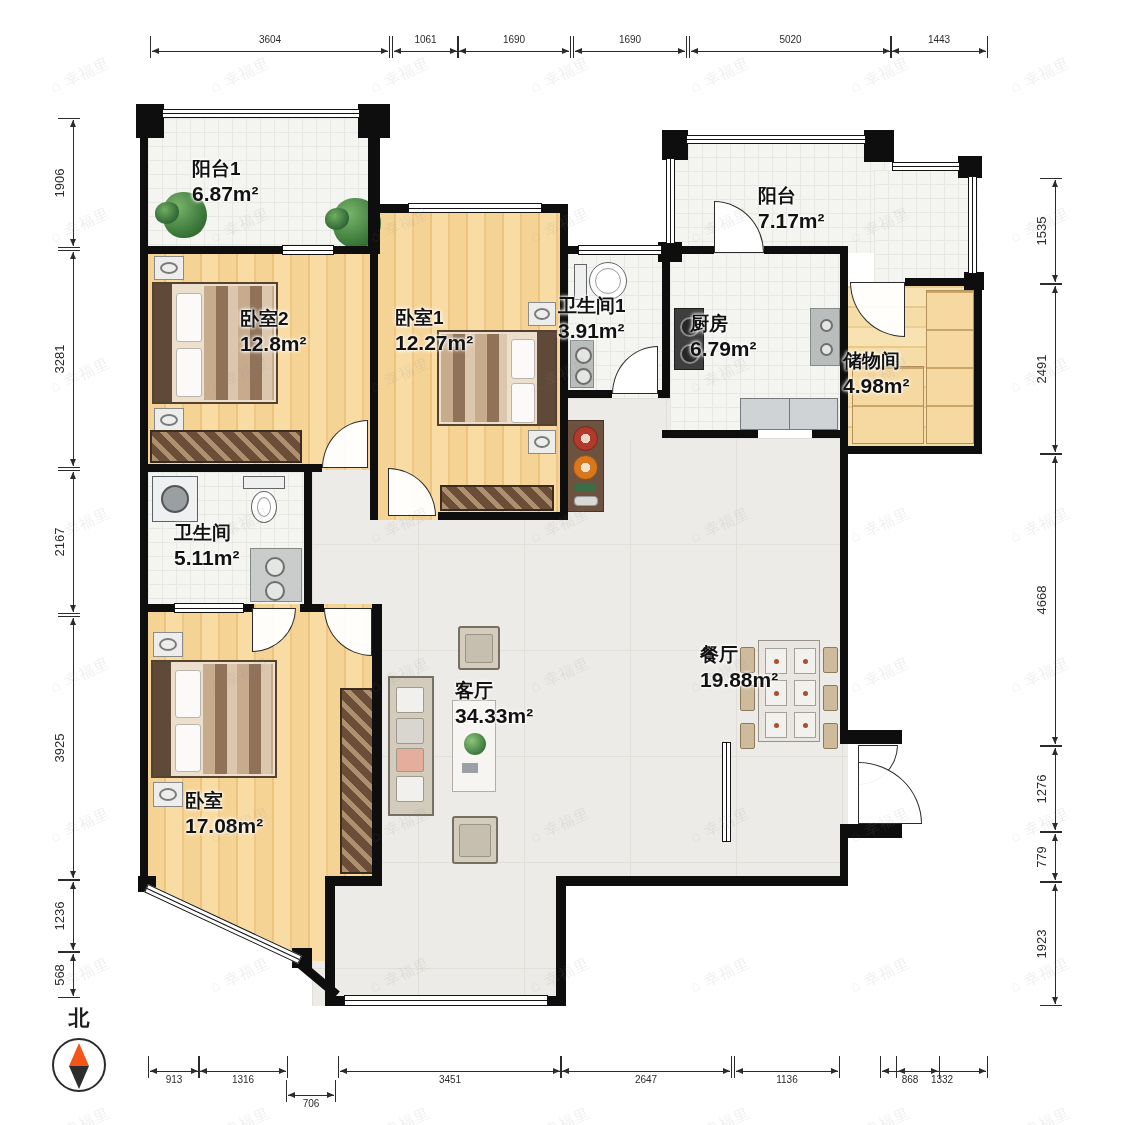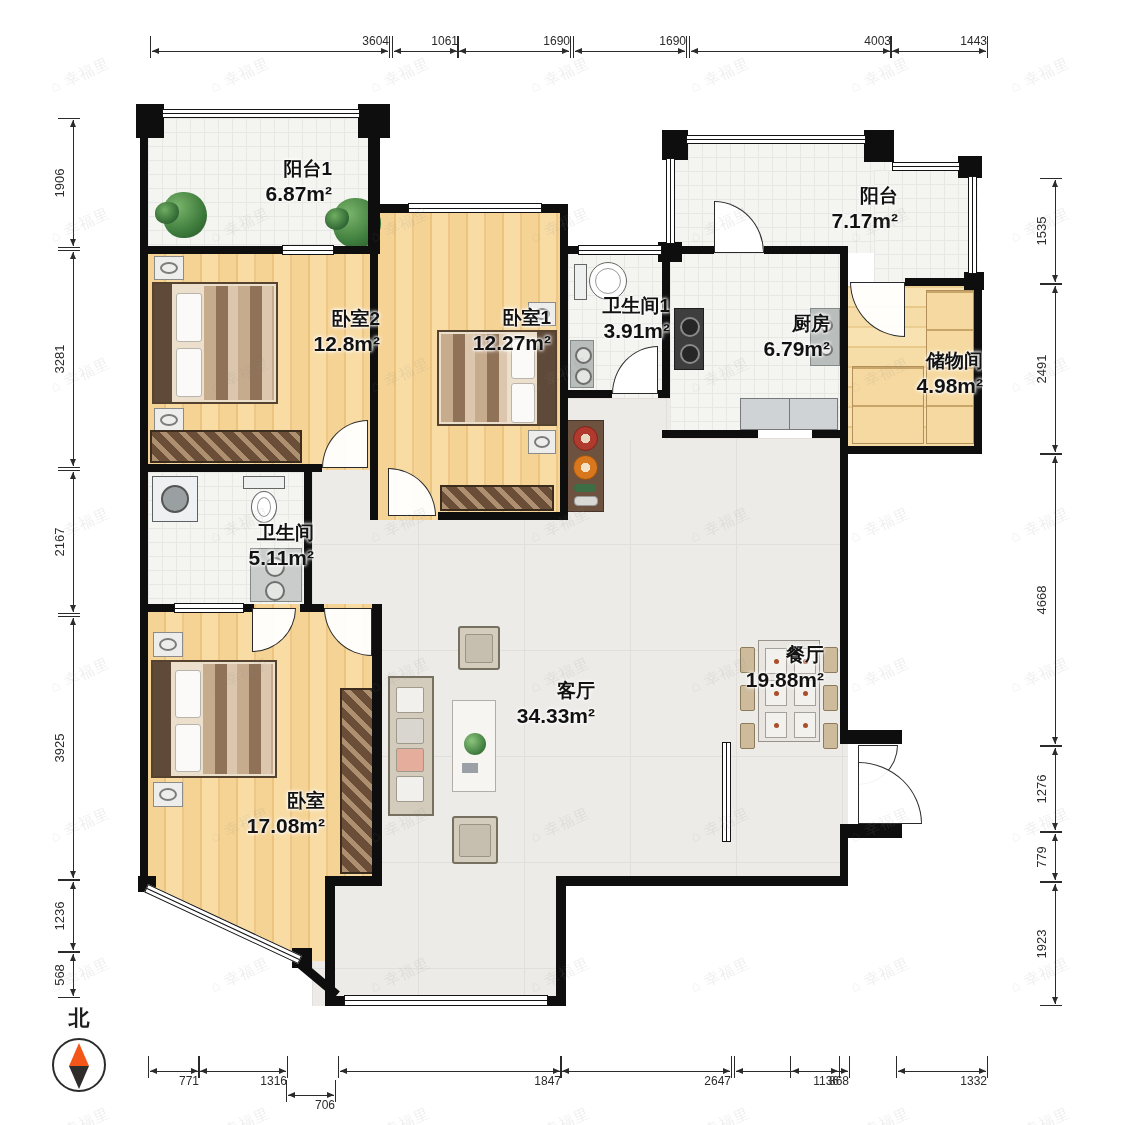--- a/index.html
+++ b/index.html
@@ -47,32 +47,32 @@
   .washer{background:#eef0f1;border:1.5px solid #5a6266;}
   .washer::after{content:"";position:absolute;inset:8px;border:2px solid #555;border-radius:50%;background:#9aa0a2;}
   .shower{background:#c9cccb;border:1.5px solid #848988;}
   .sc{position:absolute;border:2px solid #6e6e6e;border-radius:50%;background:#e4e6e4;}
   .sb{background:#6d533f;border:1.5px solid #46342a;}
   .dot{position:absolute;border-radius:50%;}
   .shelf{position:absolute;box-sizing:border-box;border:1.5px solid #b3905a;background:repeating-linear-gradient(0deg,#f6d9a0 0 36px,#c9a668 36px 38px);z-index:5;}
   .plant{position:absolute;z-index:6;border-radius:46% 54% 52% 48%;background:radial-gradient(circle at 32% 32%,#7ab56b,#3c7a3b 62%,#28512a);}
   .plant::after{content:"";position:absolute;left:-8px;top:10px;width:24px;height:22px;border-radius:50% 40% 55% 45%;background:radial-gradient(circle at 40% 35%,#6fae60,#306634 70%);}
   
-  .rlabel{position:absolute;text-align:right;color:#121212;z-index:30;line-height:1.2;
+  .rlabel{position:absolute;text-align:left;color:#121212;z-index:30;line-height:1.2;
           text-shadow:0 0 3px #fff,0 0 3px #fff,0 0 5px #fff;}
   .rname{font-size:19px;font-weight:700;}
   .rarea{font-size:21px;font-weight:700;}
   
   .dim{position:absolute;z-index:25;color:#2b2b2b;}
   .dim-h{height:22px;border-left:1px solid #2b2b2b;border-right:1px solid #2b2b2b;}
   .dim-h .ln{position:absolute;left:1px;right:1px;top:15px;border-top:1.3px solid #2b2b2b;}
   .dim-h .ln::before,.dim-h .ln::after{content:"";position:absolute;top:-4.2px;border-top:3.5px solid transparent;border-bottom:3.5px solid transparent;}
   .dim-h .ln::before{left:0;border-right:7px solid #2b2b2b;}
   .dim-h .ln::after{right:0;border-left:7px solid #2b2b2b;}
-  .dim-h .dv{position:absolute;left:0;right:0;top:-2px;text-align:right;font-size:12px;}
+  .dim-h .dv{position:absolute;left:0;right:0;top:-2px;text-align:center;font-size:10px;}
   .dim-v{width:22px;border-top:1px solid #2b2b2b;border-bottom:1px solid #2b2b2b;}
   .dim-v .ln{position:absolute;top:1px;bottom:1px;left:15px;border-left:1.3px solid #2b2b2b;}
   .dim-v .ln::before,.dim-v .ln::after{content:"";position:absolute;left:-4.2px;border-left:3.5px solid transparent;border-right:3.5px solid transparent;}
   .dim-v .ln::before{top:0;border-bottom:7px solid #2b2b2b;}
   .dim-v .ln::after{bottom:0;border-top:7px solid #2b2b2b;}
   .dim-v .dv{position:absolute;top:50%;left:50%;transform:translate(-50%,-50%) rotate(-90deg) translateY(-10px);font-size:13px;white-space:nowrap;}
   
   #compass{position:absolute;left:46px;top:1004px;width:66px;text-align:center;z-index:30;}
   .north-label{font-size:21px;font-weight:700;color:#1c1c1c;}
   .cring{position:relative;width:50px;height:50px;border:2.5px solid #2b2b2b;border-radius:50%;margin:6px auto 0;}
@@ -339,52 +339,52 @@
   <div class="dim dim-h" style="left:457px;top:36px;width:112px">
       <i class="ln"></i>
       <span class="dv">1690</span>
     </div>
   <div class="dim dim-h" style="left:573px;top:36px;width:112px">
       <i class="ln"></i>
       <span class="dv">1690</span>
     </div>
   <div class="dim dim-h" style="left:689px;top:36px;width:201px">
       <i class="ln"></i>
-      <span class="dv">4003</span>
+      <span class="dv">5020</span>
     </div>
   <div class="dim dim-h" style="left:890px;top:36px;width:96px">
       <i class="ln"></i>
       <span class="dv">1443</span>
     </div>
 
   <div class="dim dim-h" style="left:148px;top:1056px;width:50px">
       <i class="ln"></i>
-      <span class="dv" style="top:18px">771</span>
+      <span class="dv" style="top:18px">913</span>
     </div>
   <div class="dim dim-h" style="left:198px;top:1056px;width:88px">
       <i class="ln"></i>
       <span class="dv" style="top:18px">1316</span>
     </div>
   <div class="dim dim-h" style="left:286px;top:1080px;width:48px">
       <i class="ln"></i>
       <span class="dv" style="top:18px">706</span>
     </div>
   <div class="dim dim-h" style="left:338px;top:1056px;width:222px">
       <i class="ln"></i>
-      <span class="dv" style="top:18px">1847</span>
+      <span class="dv" style="top:18px">3451</span>
     </div>
   <div class="dim dim-h" style="left:560px;top:1056px;width:170px">
       <i class="ln"></i>
       <span class="dv" style="top:18px">2647</span>
     </div>
   <div class="dim dim-h" style="left:734px;top:1056px;width:104px">
       <i class="ln"></i>
       <span class="dv" style="top:18px">1136</span>
     </div>
-  <div class="dim dim-h" style="left:790px;top:1056px;width:58px">
+  <div class="dim dim-h" style="left:880px;top:1056px;width:58px">
       <i class="ln"></i>
       <span class="dv" style="top:18px">868</span>
     </div>
   <div class="dim dim-h" style="left:896px;top:1056px;width:90px">
       <i class="ln"></i>
       <span class="dv" style="top:18px">1332</span>
     </div>
 
   <div class="dim dim-v" style="left:58px;top:118px;height:128px">
       <i class="ln"></i>

